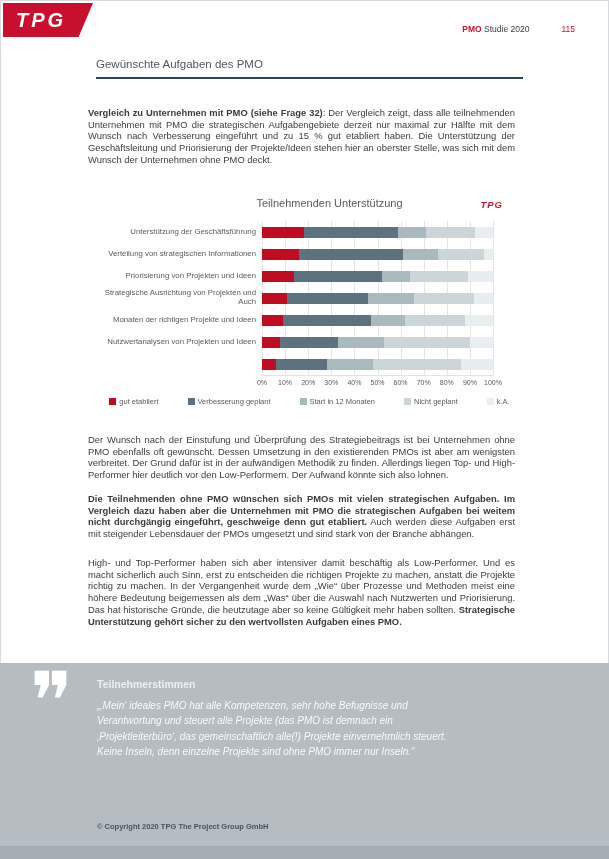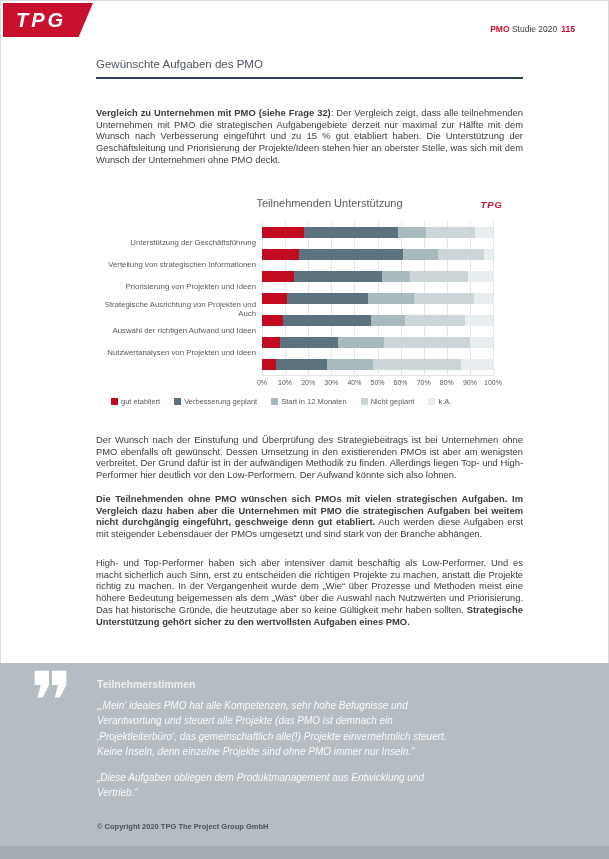--- a/index.html
+++ b/index.html
@@ -5,46 +5,46 @@
   html,body{margin:0;padding:0;background:#fff;}
   .page{position:relative;width:609px;height:859px;background:#ffffff;
         font-family:"Liberation Sans",sans-serif;overflow:hidden;
         box-shadow:inset 0 0 0 1px #d8dadc;}
   
   .logo{position:absolute;left:3px;top:3px;width:90px;height:34px;background:#c8102e;
         clip-path:polygon(0 0,100% 0,84% 100%,0 100%);display:flex;align-items:center;padding-left:13px;box-sizing:border-box;}
   .logo-text{color:#fff;font-style:italic;font-weight:bold;font-size:20px;letter-spacing:3px;}
   .pageref{position:absolute;top:24px;right:34px;font-size:8.5px;color:#3a3a3a;white-space:nowrap;}
   .pageref .brand{color:#c8102e;font-weight:bold;}
-  .pageref .pagenum{color:#c8102e;font-weight:bold;margin-left:4px;}
+  .pageref .pagenum{color:#c8102e;font-weight:normal;margin-left:32px;}
   
   .section-head{position:absolute;left:96px;top:58px;width:427px;font-size:11.5px;color:#4d5761;
         padding-bottom:7px;border-bottom:2px solid #2a4257;}
   
-  .para{position:absolute;left:96px;width:427px;font-size:9.4px;line-height:11.7px;color:#3b3b3b;
+  .para{position:absolute;left:88px;width:427px;font-size:9.4px;line-height:11.7px;color:#3b3b3b;
         text-align:justify;margin:0;}
   #p1{top:107px}#p2{top:434px}#p3{top:493px}#p4{top:557px}
   .b{font-weight:bold;}
   
   .chart{position:absolute;left:96px;top:197px;width:427px;}
   .chart-title{text-align:center;font-size:11px;color:#595959;width:387px;padding-left:40px;box-sizing:content-box;}
   .chart-watermark{position:absolute;top:2px;right:20px;color:#c8102e;font-weight:bold;font-style:italic;
         font-size:9.5px;letter-spacing:1px;}
-  .plot-wrap{display:flex;margin-top:12px;align-items:center;}
+  .plot-wrap{display:flex;margin-top:12px;}
   .cat-labels{width:166px;padding-right:6px;box-sizing:border-box;}
   .cat-label{height:22px;display:flex;align-items:center;justify-content:flex-end;text-align:right;
         font-size:7.8px;color:#595959;line-height:1.1;}
   .plot{position:relative;width:231px;height:154px;border-bottom:1px solid #e3e3e3;}
   .gridline{position:absolute;top:0;bottom:0;width:1px;background:#e5e5e5;}
   .bar-row{position:relative;height:22px;display:flex;align-items:center;}
   .bar{display:flex;height:11px;width:100%;}
   .seg{height:100%;}
   .axis{position:relative;height:12px;margin-left:166px;width:231px;}
   .tick{position:absolute;top:3px;transform:translateX(-50%);font-size:7px;color:#595959;white-space:nowrap;}
-  .legend{display:flex;justify-content:flex-start;gap:14px;margin-top:9px;font-size:7.5px;color:#595959;
+  .legend{display:flex;justify-content:center;gap:29px;margin-top:9px;font-size:7.5px;color:#595959;
         width:397px;margin-left:15px;}
   .legend-item{display:flex;align-items:center;gap:3px;white-space:nowrap;}
   .swatch{width:7px;height:7px;display:inline-block;}
   
   .gray{position:absolute;left:0;right:0;top:663px;bottom:0;background:#b5bcc2;}
   .quote-icon{position:absolute;left:30px;top:8px;color:#ffffff;font-size:80px;line-height:62px;
         font-family:"DejaVu Sans",sans-serif;}
   .ts-head{position:absolute;left:97px;top:15px;font-size:10.5px;font-weight:bold;color:#ecEFf1;color:#ecf0f2;}
   .quote{position:absolute;left:97px;width:358px;font-size:10px;line-height:15.4px;font-style:italic;
         color:#fafbfb;margin:0;}
@@ -71,21 +71,21 @@
 
   <div class="chart">
     <div class="chart-title">Teilnehmenden Unterstützung</div>
     <div class="chart-watermark">TPG</div>
     <div class="plot-wrap">
       <div class="cat-labels">
           <div class="cat-label">Unterstützung der Geschäftsführung</div>
           <div class="cat-label">Verteilung von strategischen Informationen</div>
           <div class="cat-label">Priorisierung von Projekten und Ideen</div>
           <div class="cat-label">Strategische Ausrichtung von Projekten und Auch</div>
-          <div class="cat-label">Auswahl der richtigen Aufwand und Ideen</div>
+          <div class="cat-label">Monaten der richtigen Projekte und Ideen</div>
           <div class="cat-label">Nutzwertanalysen von Projekten und Ideen</div>
         </div>
       <div class="plot">
           <div class="gridline" style="left: 0%;"></div>
           <div class="gridline" style="left: 10%;"></div>
           <div class="gridline" style="left: 20%;"></div>
           <div class="gridline" style="left: 30%;"></div>
           <div class="gridline" style="left: 40%;"></div>
           <div class="gridline" style="left: 50%;"></div>
           <div class="gridline" style="left: 60%;"></div>
@@ -198,18 +198,17 @@
   <p class="para" id="p2"><span>Der Wunsch nach der Einstufung und Überprüfung des Strategiebeitrags ist bei Unternehmen ohne PMO ebenfalls oft gewünscht. Dessen Umsetzung in den existierenden PMOs ist aber am wenigsten verbreitet. Der Grund dafür ist in der aufwändigen Methodik zu finden. Allerdings liegen Top- und High-Performer hier deutlich vor den Low-Performern. Der Aufwand könnte sich also lohnen.</span></p>
 
   <p class="para" id="p3"><span class="b">Die Teilnehmenden ohne PMO wünschen sich PMOs mit vielen strategischen Aufgaben. Im Vergleich dazu haben aber die Unternehmen mit PMO die strategischen Aufgaben bei weitem nicht durchgängig eingeführt, geschweige denn gut etabliert.</span><span> Auch werden diese Aufgaben erst mit steigender Lebensdauer der PMOs umgesetzt und sind stark von der Branche abhängen.</span></p>
 
   <p class="para" id="p4"><span>High- und Top-Performer haben sich aber intensiver damit beschäftig als Low-Performer. Und es macht sicherlich auch Sinn, erst zu entscheiden die richtigen Projekte zu machen, anstatt die Projekte richtig zu machen. In der Vergangenheit wurde dem „Wie“ über Prozesse und Methoden meist eine höhere Bedeutung beigemessen als dem „Was“ über die Auswahl nach Nutzwerten und Priorisierung. Das hat historische Gründe, die heutzutage aber so keine Gültigkeit mehr haben sollten. </span><span class="b">Strategische Unterstützung gehört sicher zu den wertvollsten Aufgaben eines PMO.</span></p>
 
   <div class="gray">
     <div class="quote-icon">❞</div>
     <div class="ts-head">Teilnehmerstimmen</div>
     <p class="quote" id="q1">„‚Mein‘ ideales PMO hat alle Kompetenzen, sehr hohe Befugnisse und Verantwortung und steuert alle Projekte (das PMO ist demnach ein ‚Projektleiterbüro‘, das gemeinschaftlich alle(!) Projekte einvernehmlich steuert. Keine Inseln, denn einzelne Projekte sind ohne PMO immer nur Inseln.“</p>
-    <p class="quote" id="q2">„Diese Aufgaben obliegen dem Produktmanagement aus Entwicklung und Vertrieb.“</p>
     <div class="copyright">© Copyright 2020 TPG The Project Group GmbH</div>
     <div class="bottom-bar"></div>
   </div>
 
 </div>
 
 </body></html>

